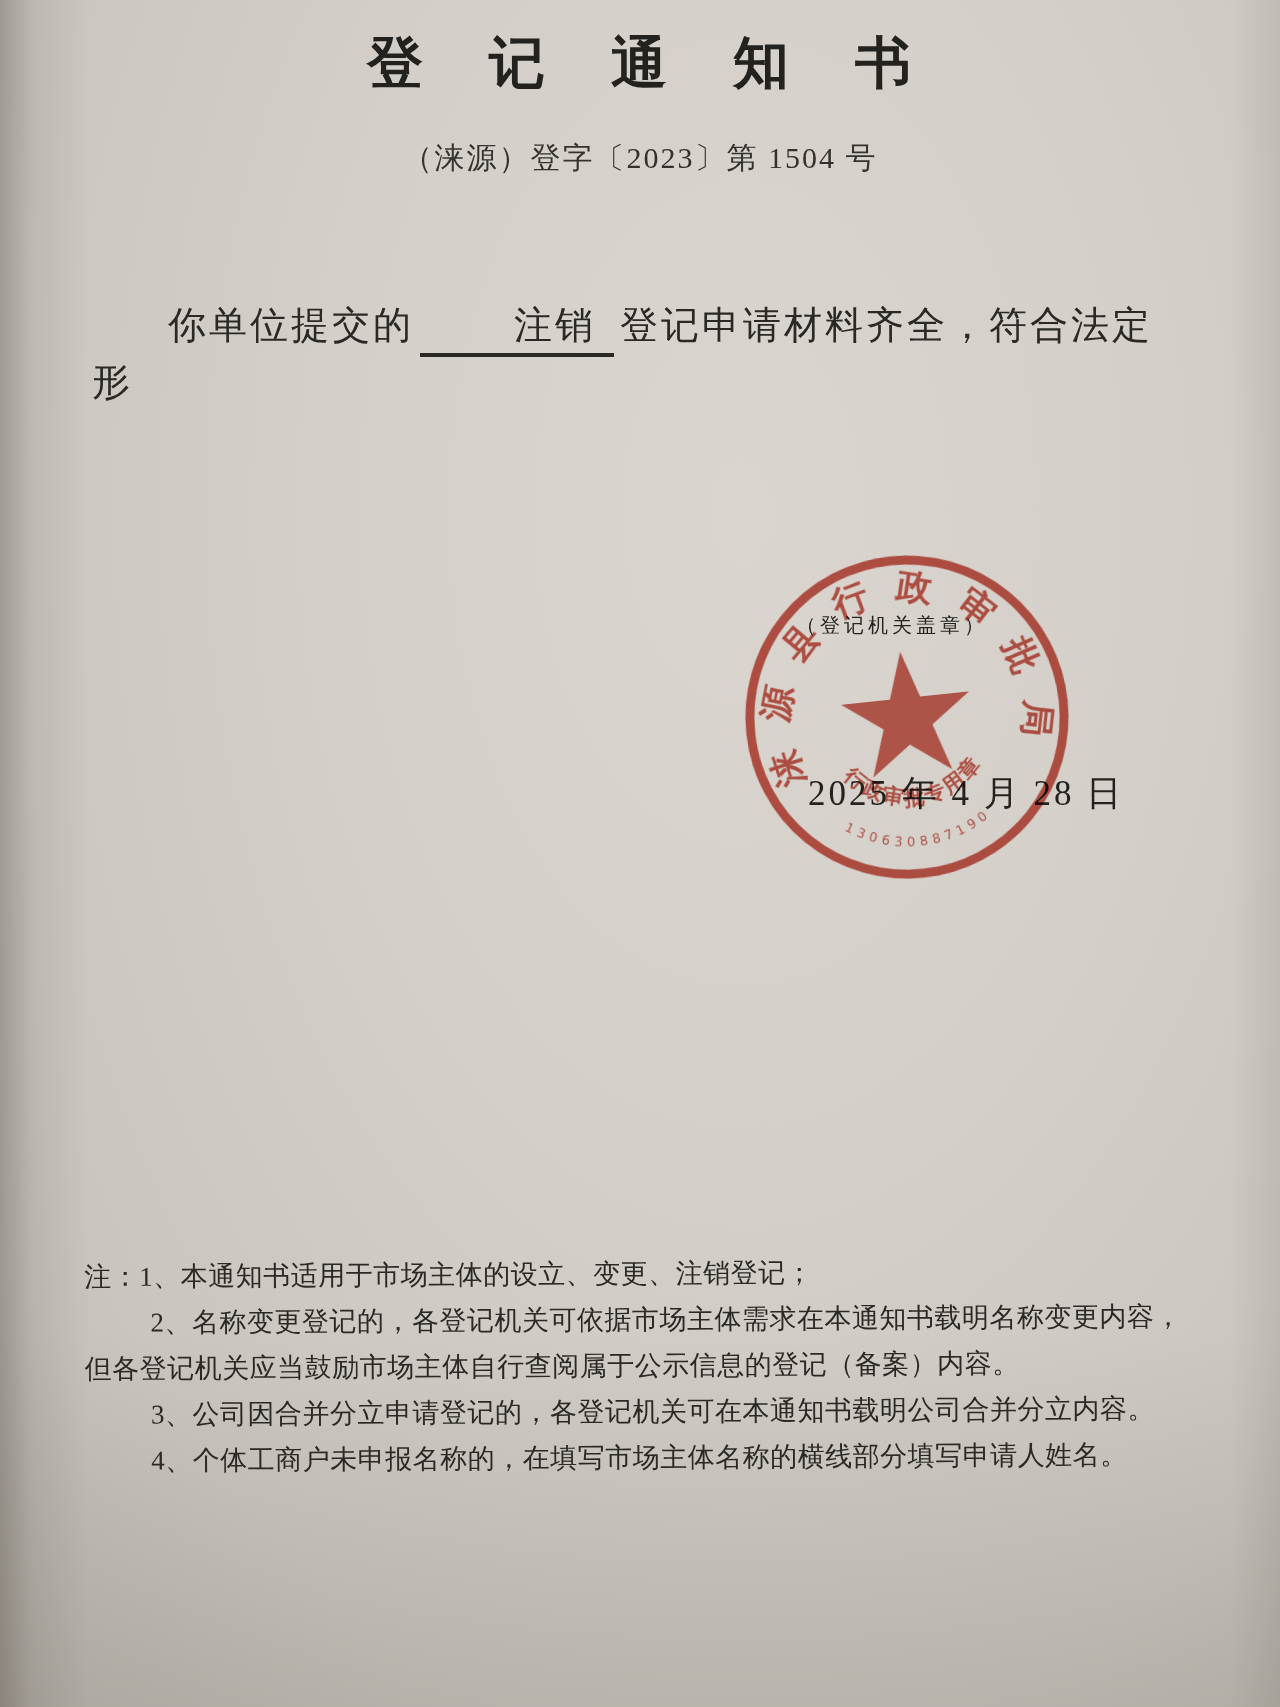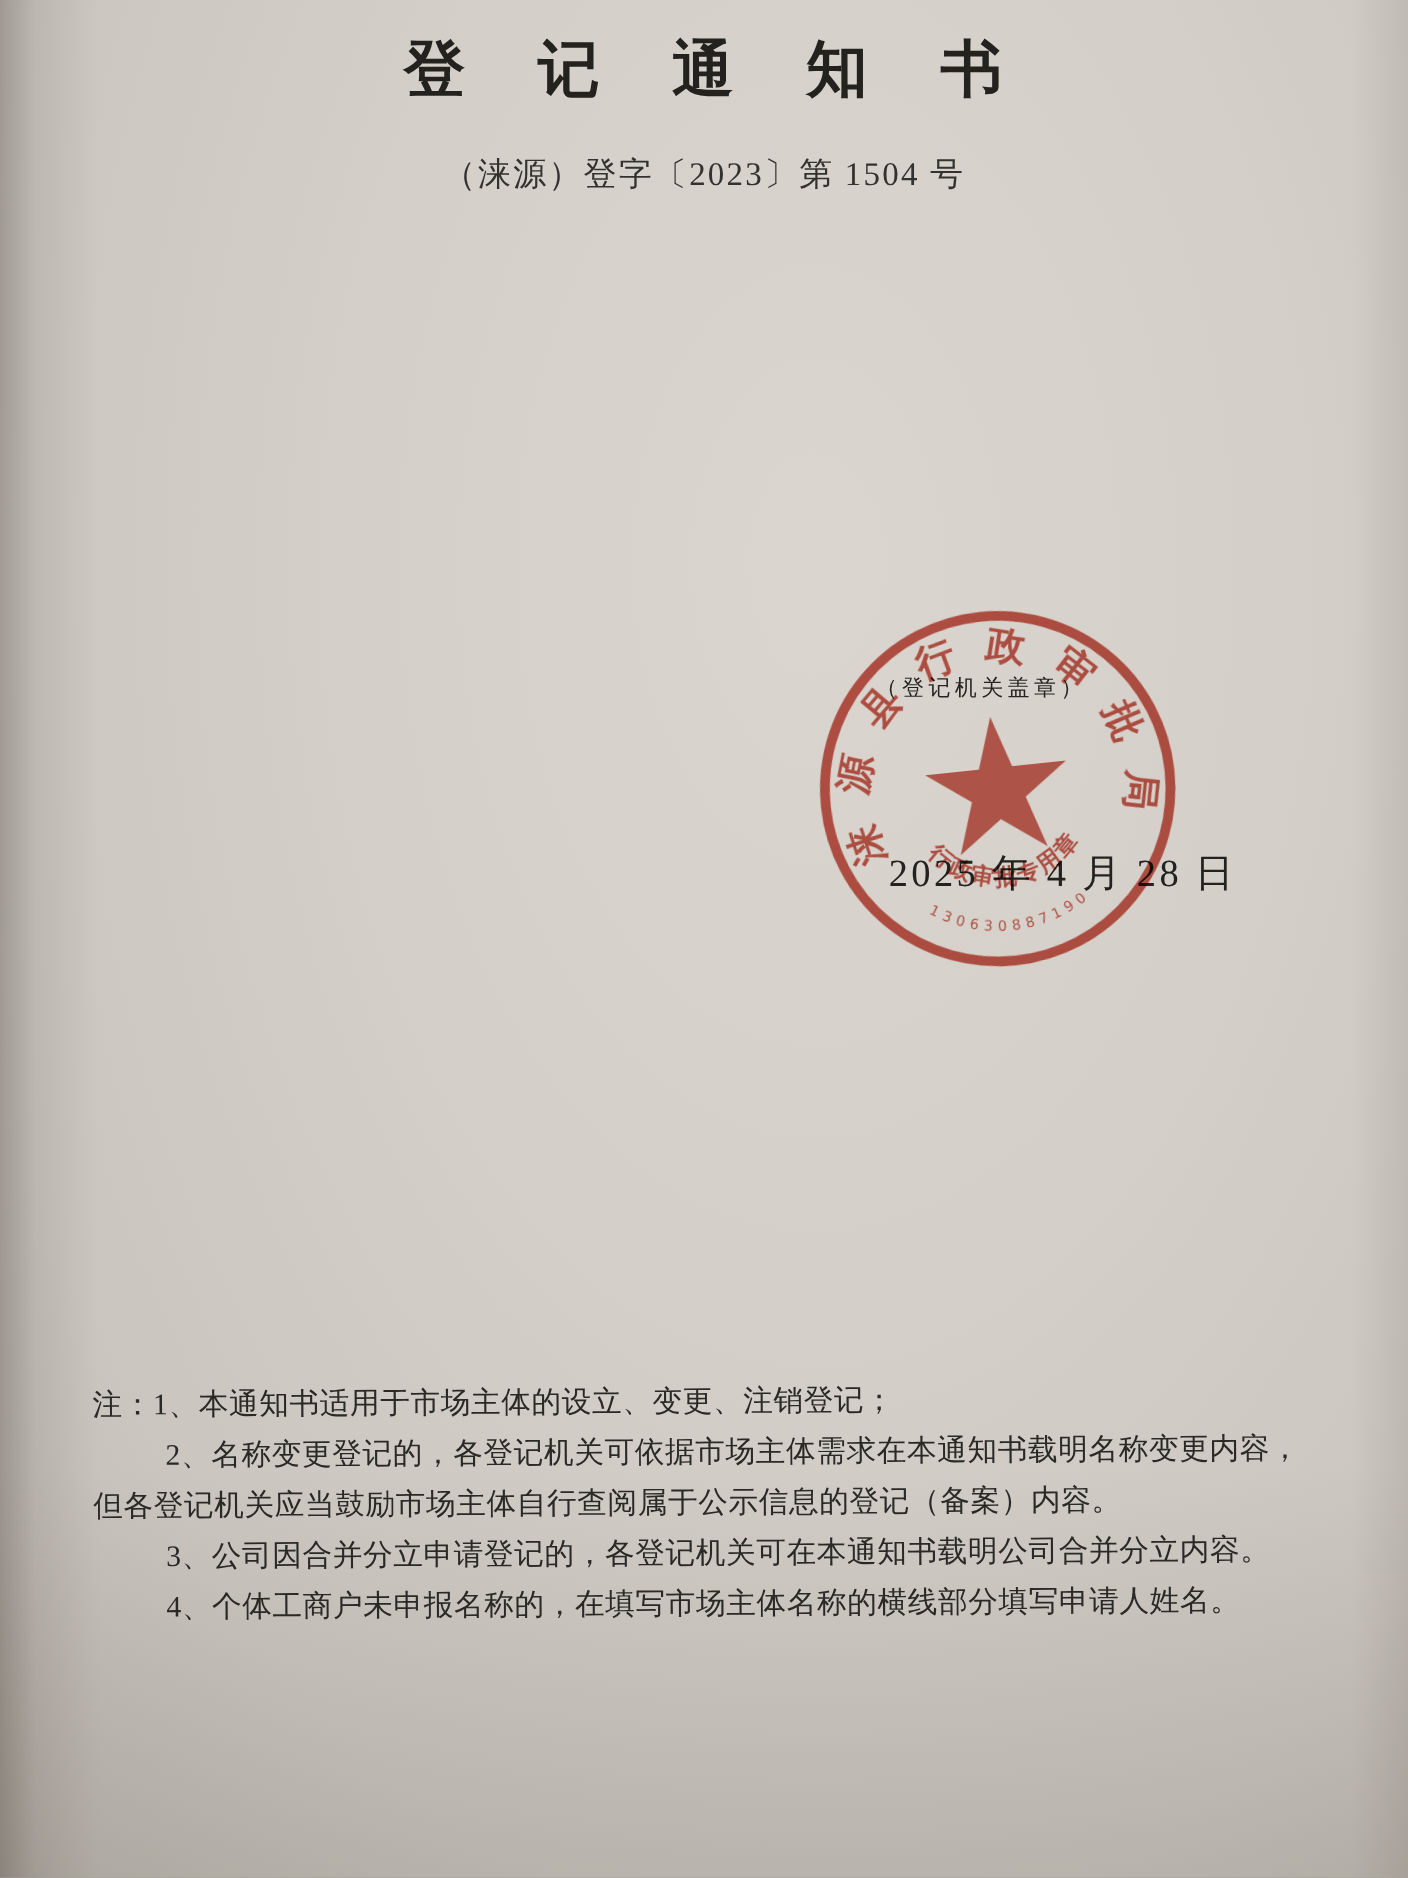--- a/index.html
+++ b/index.html
@@ -71,20 +71,23 @@
 </head>
 <body>
 
 <div class="photo">
 
   <div class="title">登 记 通 知 书</div>
 
   <div class="doc-number">（涞源）登字〔2023〕第 1504 号</div>
 
 
+  <div class="body-line l1">
+    <span>你单位提交的</span><span class="blank">注销</span><span>登记申请材料齐全，符合法定形</span>
+  </div>
 
   <div class="seal-caption">（登记机关盖章）</div>
 
   <div class="issue-date">2025 年 4 月 28 日</div>
 
   <svg class="seal" viewBox="0 0 340 340" xmlns="http://www.w3.org/2000/svg">
     <defs>
       <path id="sealTopArc" d="M 102.3 266.6 A 118 118 0 1 1 237.7 266.6"></path>
       <path id="sealBottomArc" d="M 97.9 220.5 A 88 88 0 0 0 242.1 220.5"></path>
       <path id="sealCodeArc" d="M 70.4 253.6 A 130 130 0 0 0 269.6 253.6"></path>

